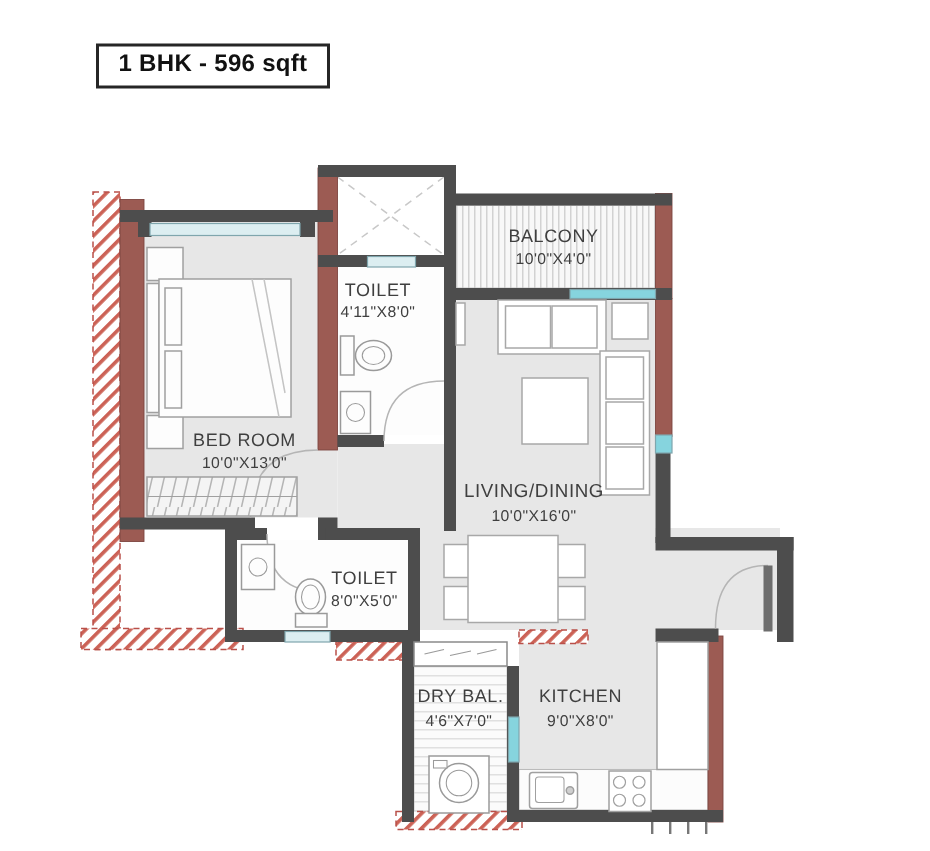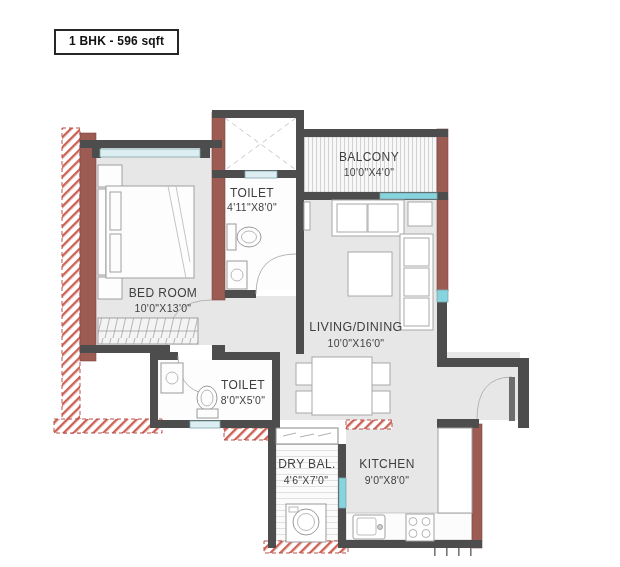--- a/index.html
+++ b/index.html
@@ -1,19 +1,19 @@
 <!DOCTYPE html>
 <html><head>
 <meta charset="utf-8">
 <style>
   html,body{margin:0;padding:0;background:#ffffff;}
   #screen{position:relative;width:620px;height:567px;background:#ffffff;overflow:hidden;
           font-family:"Liberation Sans", sans-serif;}
-  #title-box{position:absolute;left:54px;top:29px;background:#fff;border:2px solid #262626;
-             padding:3px 13px 5px 13px;font-size:12px;font-weight:bold;color:#111;
+  #title-box{position:absolute;left:64px;top:29px;background:#fff;border:2px solid #262626;
+             padding:3px 13px 5px 13px;font-size:16px;font-weight:bold;color:#111;
              letter-spacing:.2px;white-space:nowrap;}
   svg{position:absolute;left:0;top:0;}
   .rm{font-size:12px;fill:#3f3f3f;letter-spacing:.4px;}
   .dm{font-size:10.5px;fill:#3f3f3f;letter-spacing:.3px;}
   .big{font-size:12.5px;}
   text{text-anchor:middle;font-family:"Liberation Sans",sans-serif;}
 </style>
 </head>
 <body>
 

